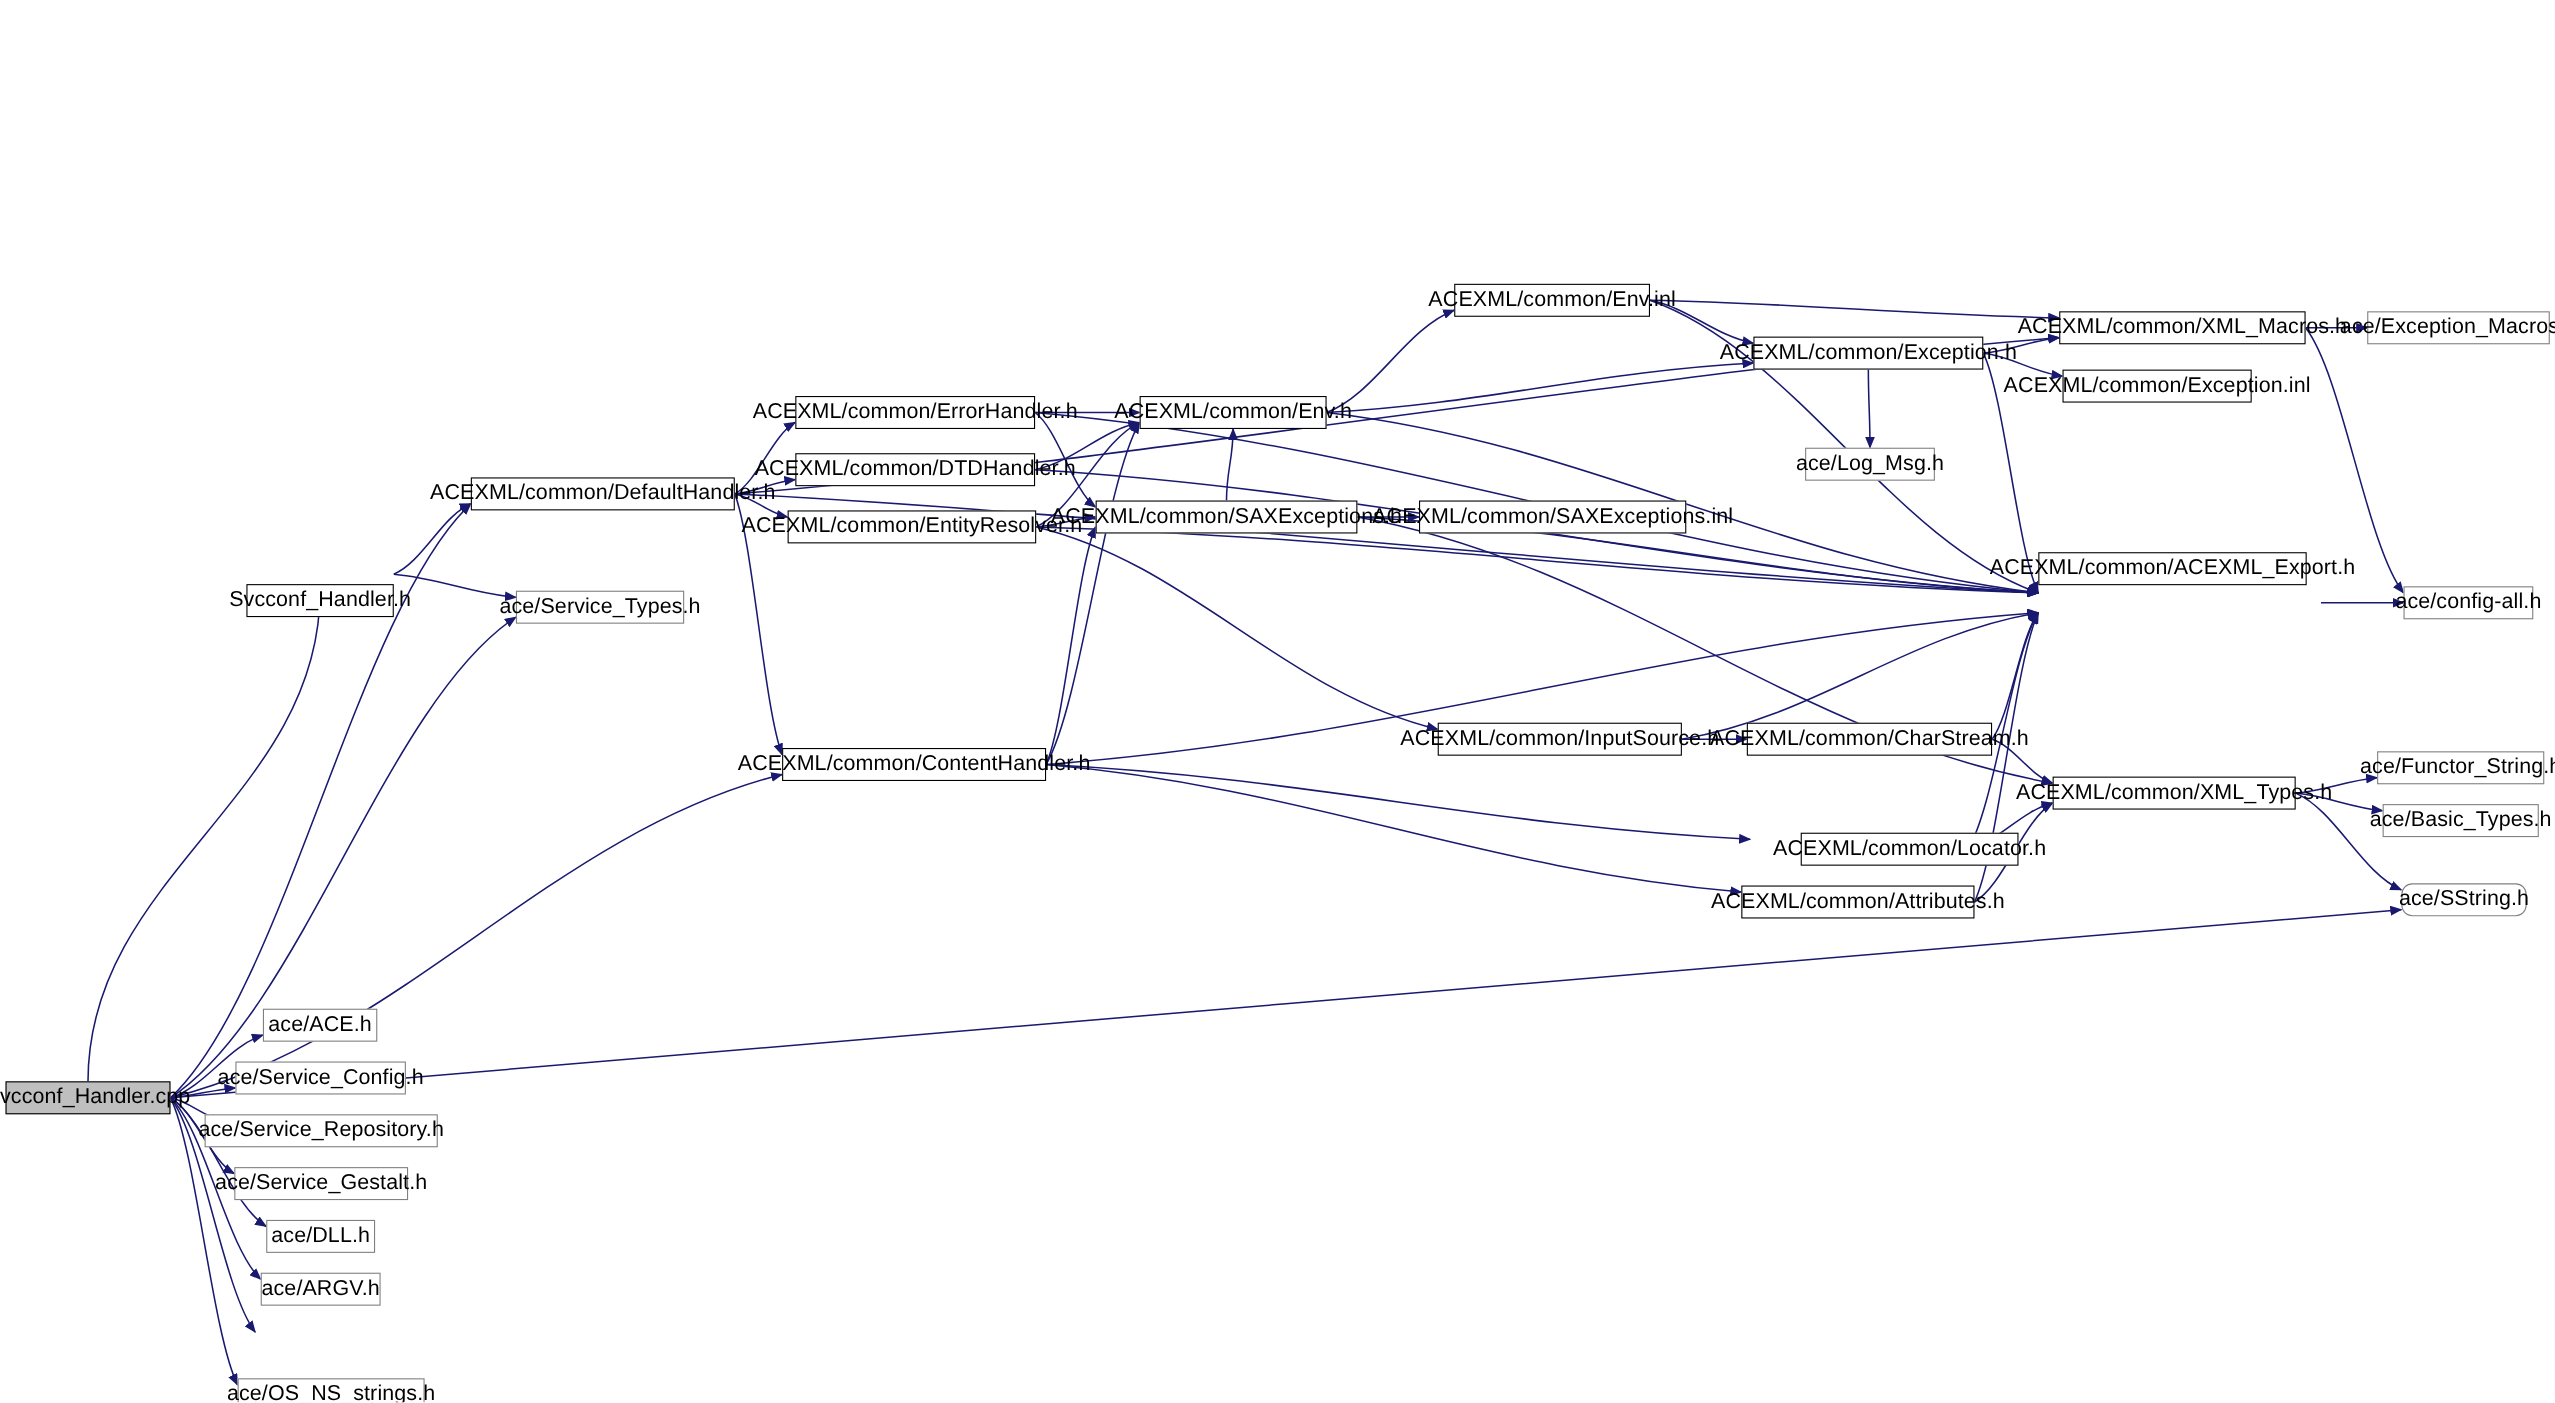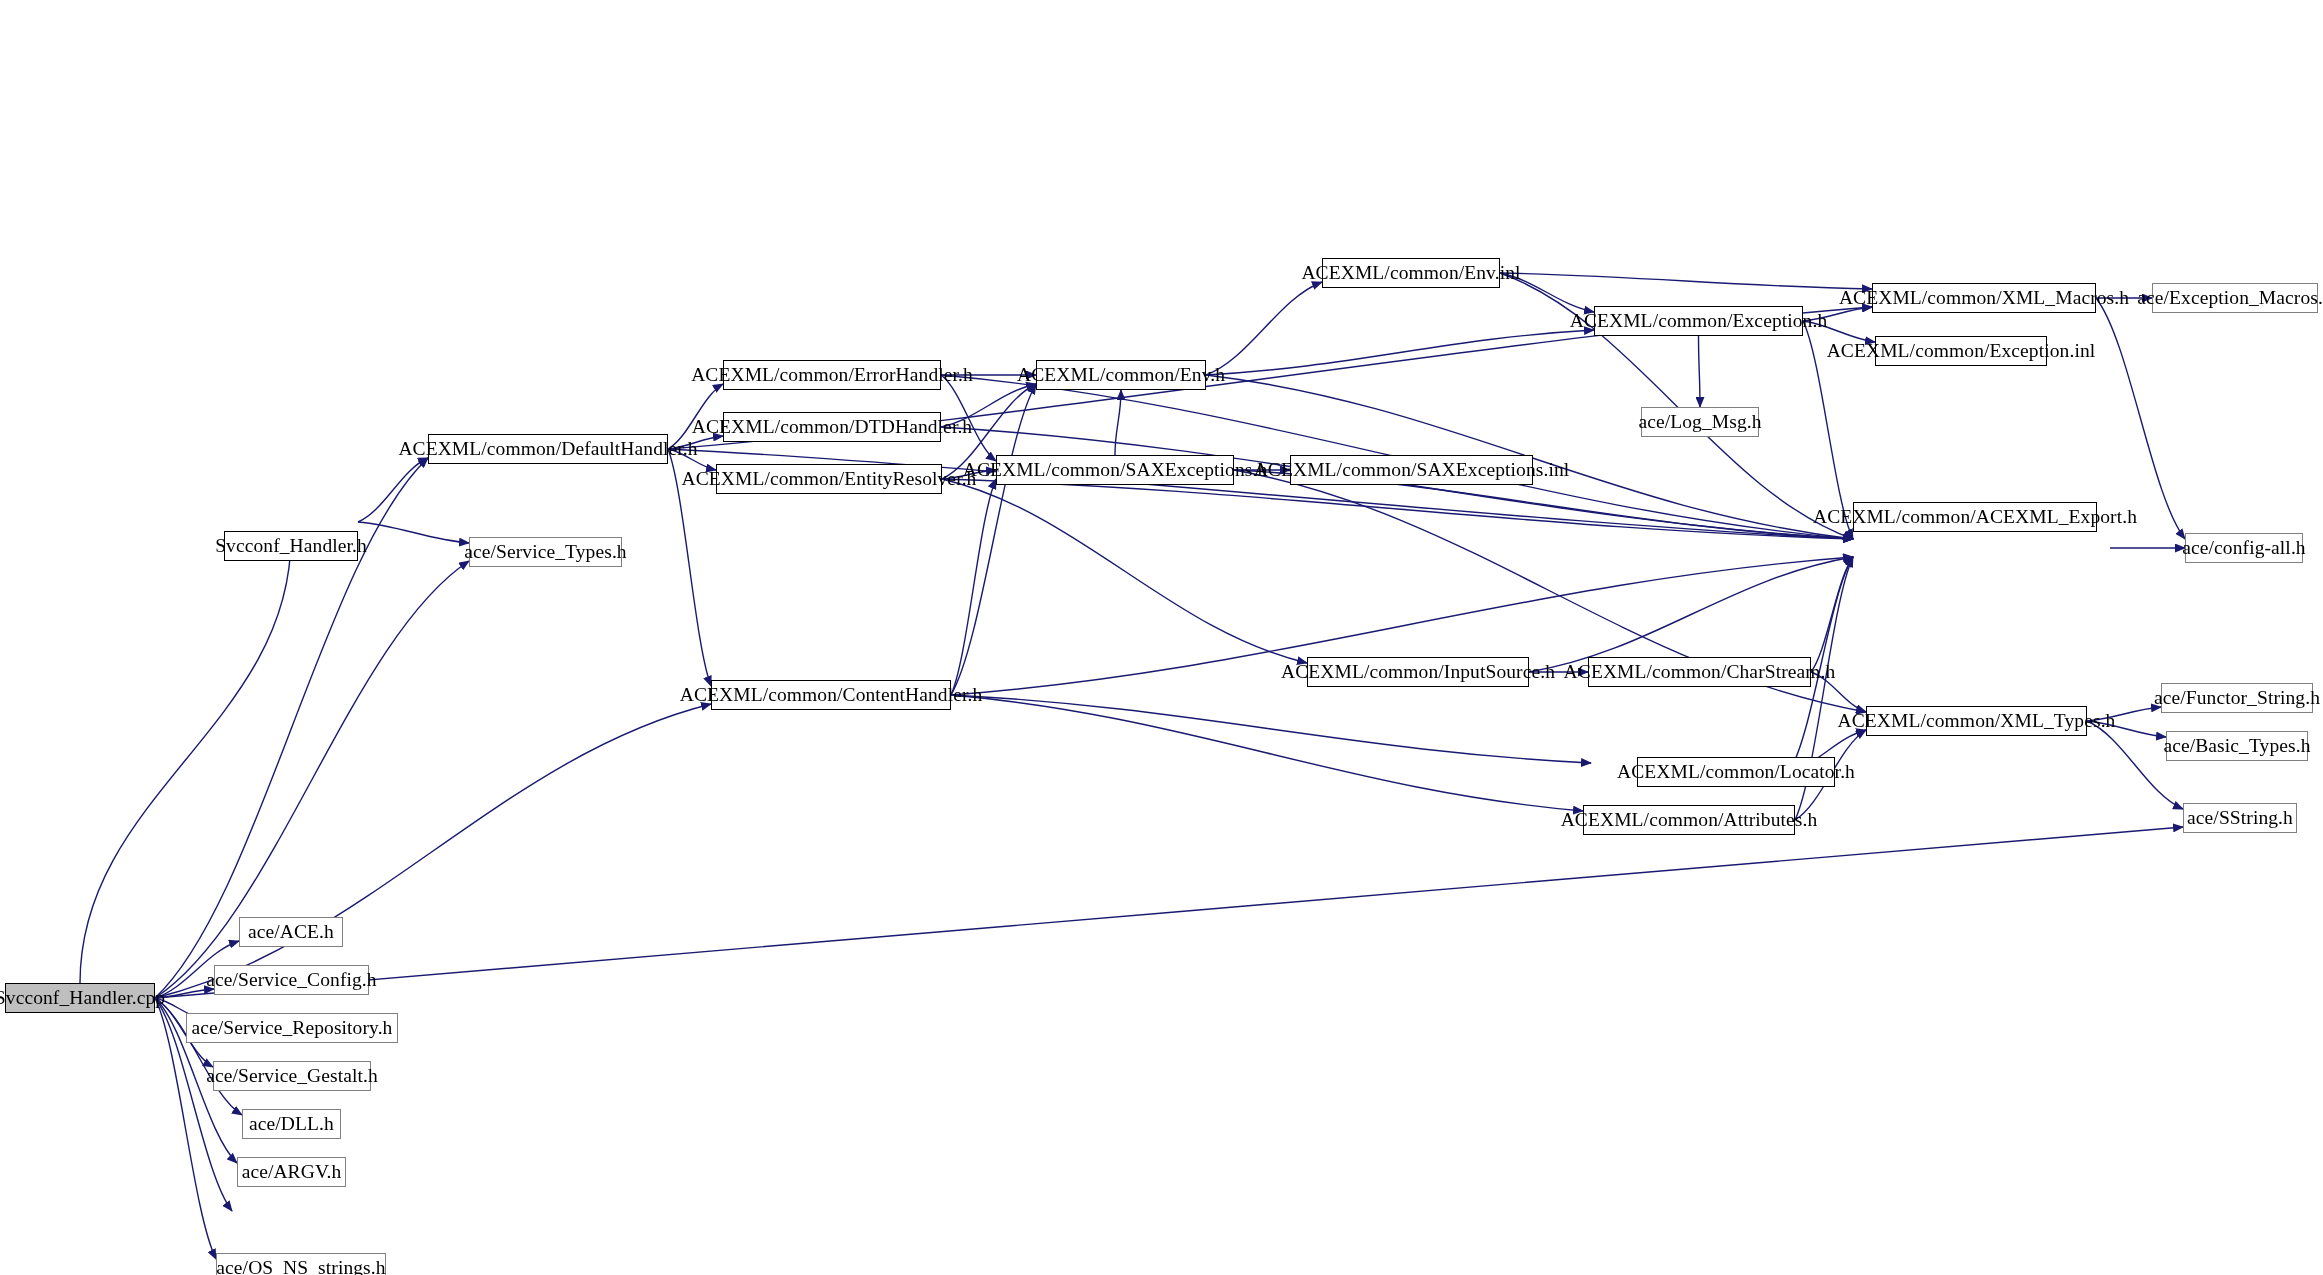--- a/index.html
+++ b/index.html
@@ -32,21 +32,20 @@
     justify-content: center;
     white-space: nowrap;
     font-size: 19.5px;
     line-height: 1;
     color: #000000;
     background: #ffffff;
     border: 1px solid #808080;
     letter-spacing: 0.1px;
     padding: 0 6px;
     height: 30px;
-    font-family: Liberation Serif, serif;
   }
   .node.hdr-local {
     border: 1px solid #000000;
   }
   .node.root-node {
     background: #bfbfbf;
     border: 1px solid #000000;
   }
 </style>
 </head>
@@ -151,17 +150,17 @@
       <div class="node hdr-ext" style="left: 1641px; top: 407px; width: 118px;">ace/Log_Msg.h</div>
       <div class="node hdr-local" style="left: 996px; top: 455px; width: 238px;">ACEXML/common/SAXExceptions.h</div>
       <div class="node hdr-local" style="left: 1290px; top: 455px; width: 243px;">ACEXML/common/SAXExceptions.inl</div>
       <div class="node hdr-local" style="left: 1853px; top: 502px; width: 244px;">ACEXML/common/ACEXML_Export.h</div>
       <div class="node hdr-ext" style="left: 2185px; top: 533px; width: 118px;">ace/config-all.h</div>
       <div class="node hdr-local" style="left: 1307px; top: 657px; width: 222px;">ACEXML/common/InputSource.h</div>
       <div class="node hdr-local" style="left: 1588px; top: 657px; width: 223px;">ACEXML/common/CharStream.h</div>
       <div class="node hdr-local" style="left: 1866px; top: 706px; width: 221px;">ACEXML/common/XML_Types.h</div>
       <div class="node hdr-ext" style="left: 2161px; top: 683px; width: 152px;">ace/Functor_String.h</div>
       <div class="node hdr-ext" style="left: 2166px; top: 731px; width: 142px;">ace/Basic_Types.h</div>
-      <div class="node hdr-ext" style="left: 2183px; top: 803px; width: 114px;">ace/SString.h</div>
+      <div class="node hdr-ext" style="left: 2183px; top: 803px; width: 114px; border-radius: 10px;">ace/SString.h</div>
       <div class="node hdr-local" style="left: 1591px; top: 757px; width: 198px; margin-left: 46px;">ACEXML/common/Locator.h</div>
       <div class="node hdr-local" style="left: 1583px; top: 805px; width: 212px;">ACEXML/common/Attributes.h</div>
     </div>
 </div>
 
 </body></html>

